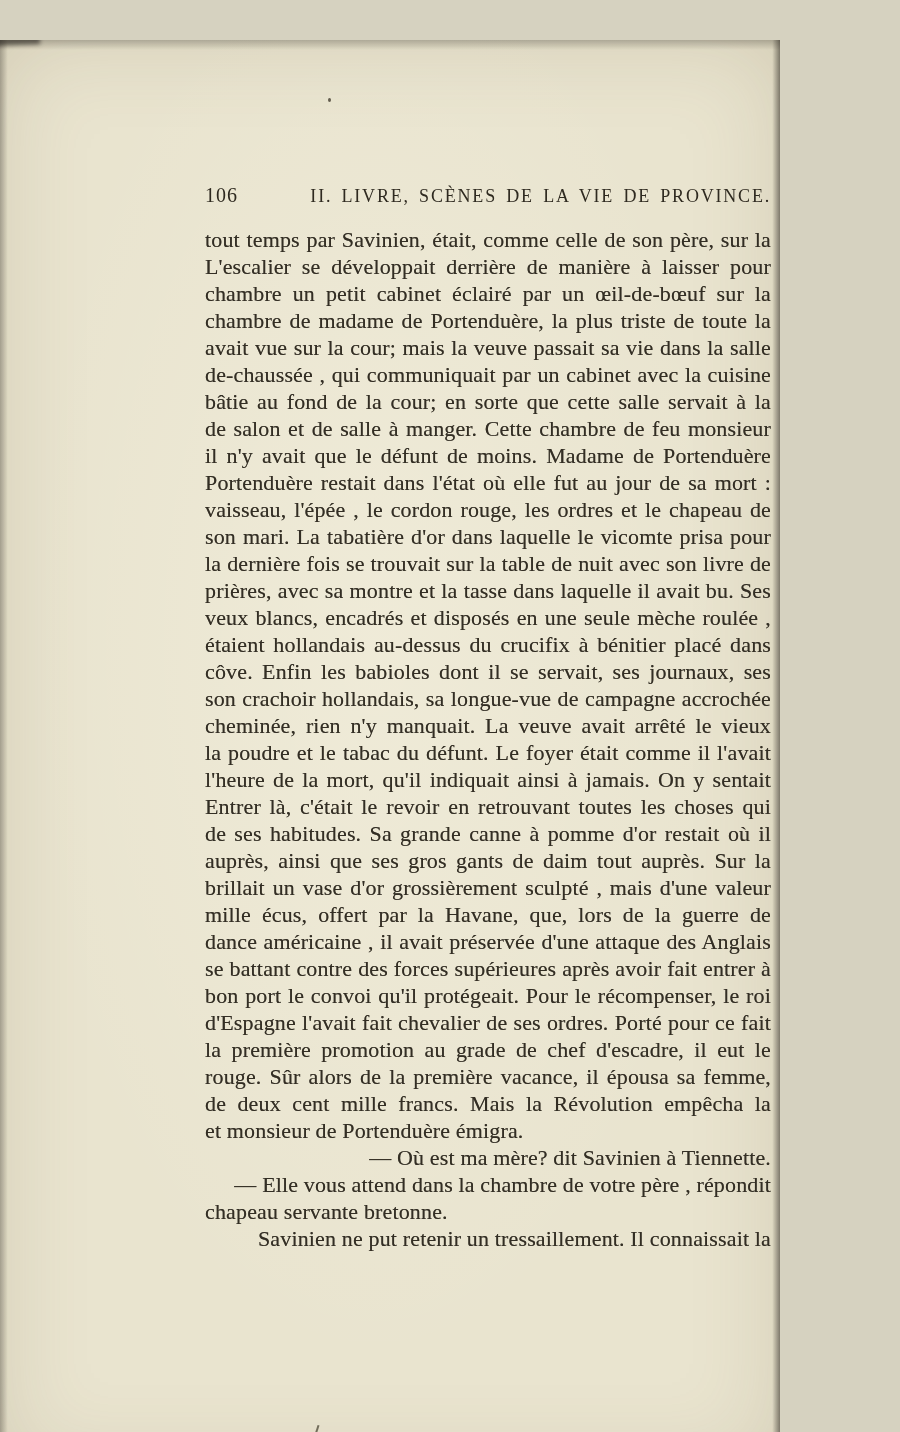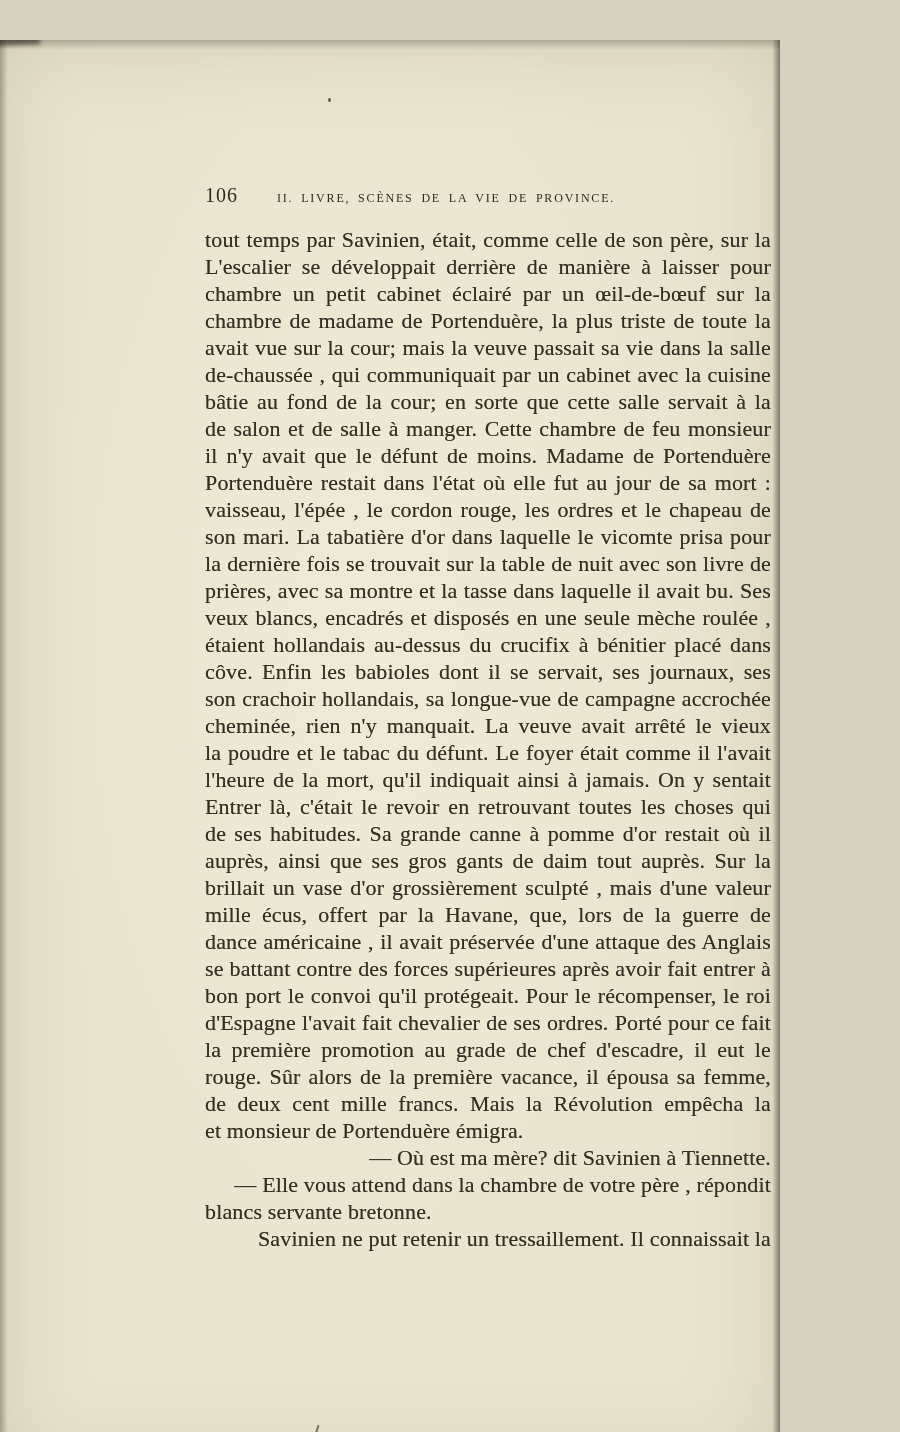--- a/index.html
+++ b/index.html
@@ -42,22 +42,22 @@
     display: flex; align-items: baseline;
   }
   .pagenum {
     width: 72px;
     font-size: 20px;
     letter-spacing: 1px;
     color: #2f2a20;
   }
   .running {
     flex: 1;
-    text-align: left;
-    font-size: 12px;
+    text-align: right;
+    font-size: 18px;
     letter-spacing: 1.8px;
     word-spacing: 3px;
     color: #2f2a20;
     white-space: nowrap;
   }
 
   .textblock {
     position: absolute;
     left: 205px; top: 186px; width: 566px;
   }
@@ -122,21 +122,21 @@
       <div class="line just">dance américaine , il avait préservée d'une attaque des Anglais en</div>
       <div class="line just">se battant contre des forces supérieures après avoir fait entrer à</div>
       <div class="line just">bon port le convoi qu'il protégeait. Pour le récompenser, le roi</div>
       <div class="line just">d'Espagne l'avait fait chevalier de ses ordres. Porté pour ce fait dans</div>
       <div class="line just">la première promotion au grade de chef d'escadre, il eut le cordon</div>
       <div class="line just">rouge. Sûr alors de la première vacance, il épousa sa femme, riche</div>
       <div class="line just">de deux cent mille francs. Mais la Révolution empêcha la promotion,</div>
       <div class="line">et monsieur de Portenduère émigra.</div>
       <div class="line indent">— Où est ma mère? dit Savinien à Tiennette.</div>
       <div class="line just indent">— Elle vous attend dans la chambre de votre père , répondit la</div>
-      <div class="line">blancs servante bretonne.</div>
+      <div class="line">chapeau servante bretonne.</div>
       <div class="line just indent">Savinien ne put retenir un tressaillement. Il connaissait la rigi-</div>
     </div>
 
   <div class="artifact a1"></div>
   <div class="artifact a2"></div>
 
   <div class="corner tl"></div>
   <div class="corner bl"></div>
   <div class="corner br"></div>
 </div>

